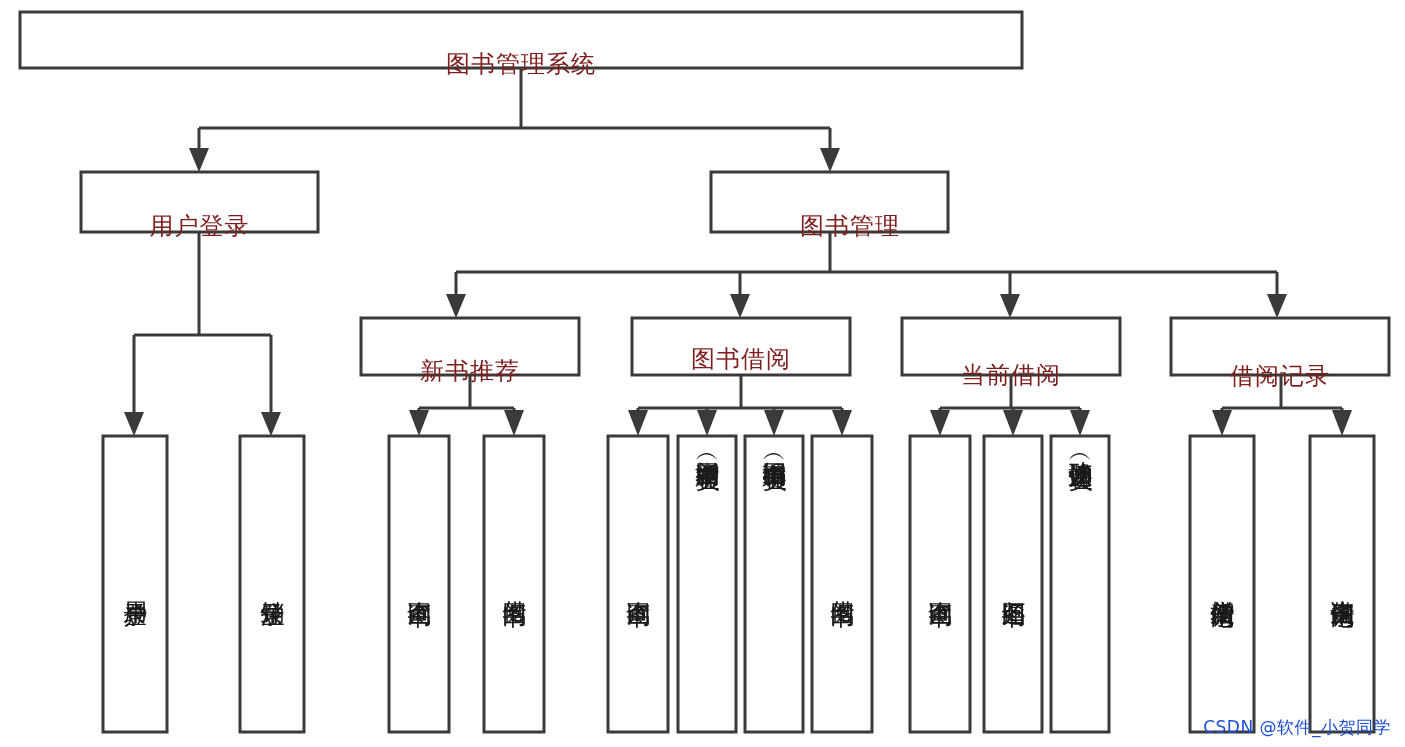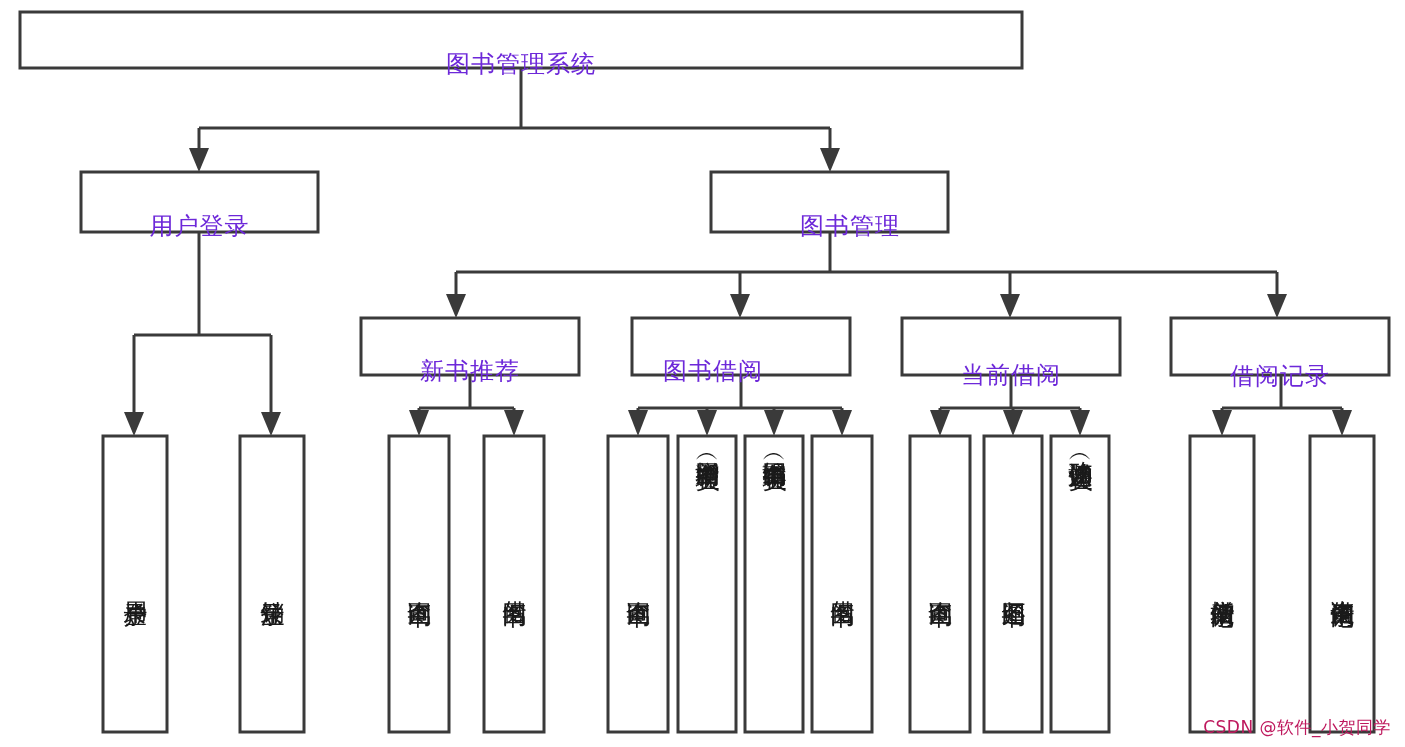--- a/index.html
+++ b/index.html
@@ -59,32 +59,32 @@
   .htext-wrap {
     position: absolute;
     display: flex;
     align-items: center;
     justify-content: center;
     pointer-events: none;
   }
   .htext {
     font-family: Liberation Mono, monospace;
     font-size: 24px;
-    color: #6d28d9;
+    color: #7f1d1d;
     white-space: nowrap;
     letter-spacing: 1px;
     margin-top: 48px;
   }
   #watermark {
     position: absolute;
     right: 14px;
     bottom: 8px;
     font-family: "DejaVu Sans", "Liberation Sans", sans-serif;
     font-size: 17px;
-    color: #be185d;
+    color: #1d4ed8;
     letter-spacing: 0.5px;
     white-space: nowrap;
   }
 </style>
 </head>
 <body>
 
 <div id="diagram-root">
 
   <svg class="diagram-canvas" viewBox="0 0 1405 747" xmlns="http://www.w3.org/2000/svg">
@@ -199,21 +199,21 @@
   <div class="htext-wrap" style="left:81px; top:172px; width:237px; height:60px;">
     <span class="htext">用户登录</span>
   </div>
   <div class="htext-wrap" style="left:711px; top:172px; width:278px; height:60px;border-radius:21px;">
     <span class="htext">图书管理</span>
   </div>
 
   <div class="htext-wrap" style="left:361px; top:318px; width:218px; height:57px;border-radius:17px;">
     <span class="htext">新书推荐</span>
   </div>
-  <div class="htext-wrap" style="left:604px; top:318px; width:218px; height:57px;">
+  <div class="htext-wrap" style="left:632px; top:318px; width:218px; height:57px;align-items:flex-end;">
     <span class="htext">图书借阅</span>
   </div>
   <div class="htext-wrap" style="left:902px; top:318px; width:218px; height:66px;">
     <span class="htext">当前借阅</span>
   </div>
   <div class="htext-wrap" style="left:1171px; top:318px; width:218px; height:68px;">
     <span class="htext">借阅记录</span>
   </div>
 
   <div class="vtext-wrap" style="left:103px; top:436px; width:64px; height:296px;">

